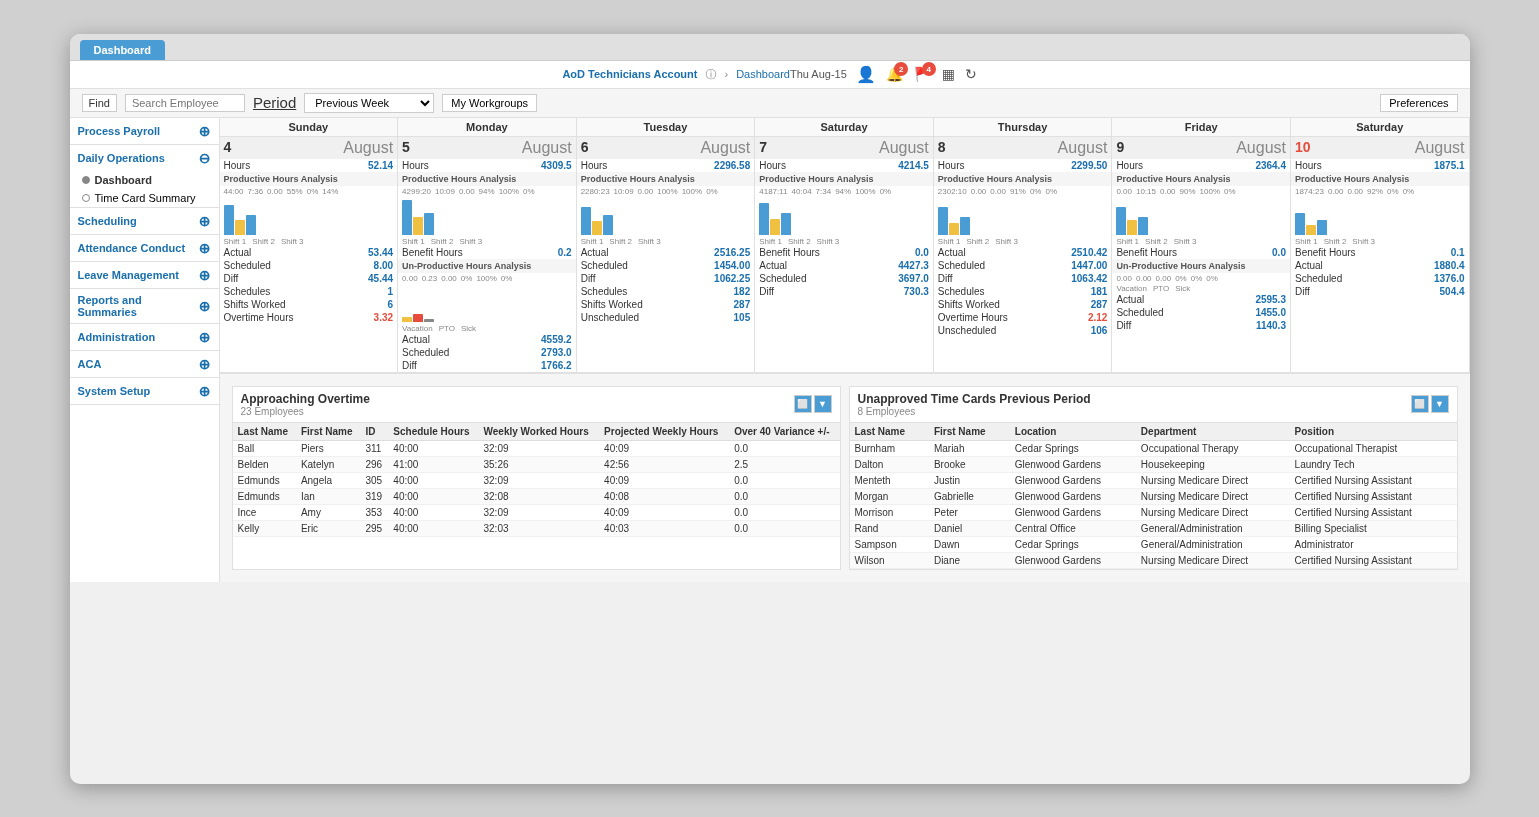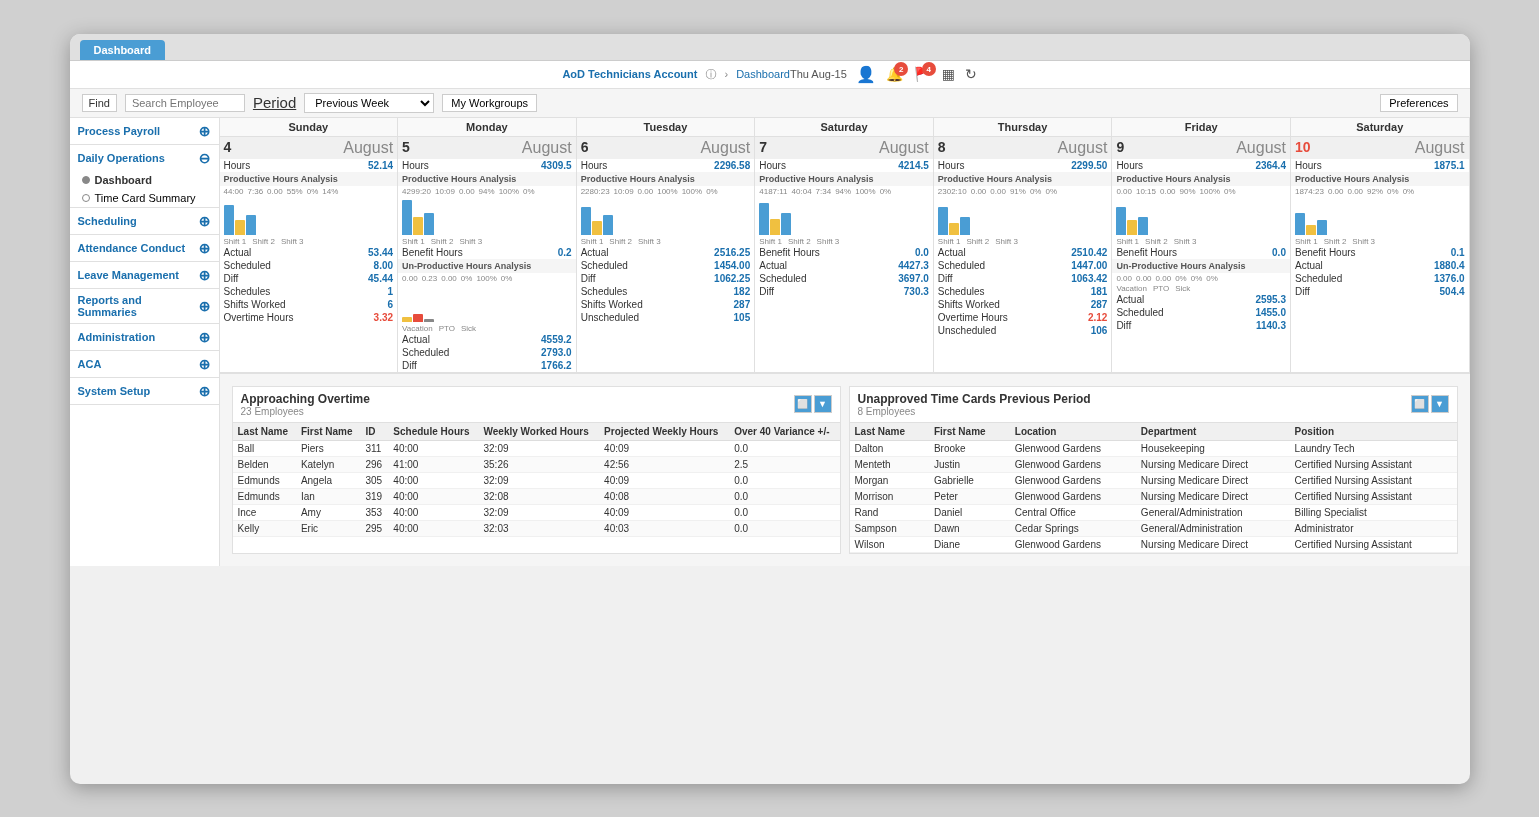--- a/index.html
+++ b/index.html
@@ -958,20 +958,27 @@
                 <tr>
                   <th>Last Name</th>
                   <th>First Name</th>
                   <th>Location</th>
                   <th>Department</th>
                   <th>Position</th>
                 </tr>
               </thead>
               <tbody id="timecards-tbody">
                   <tr>
+                    <td>Burnham</td>
+                    <td>Mariah</td>
+                    <td>Cedar Springs</td>
+                    <td>Occupational Therapy</td>
+                    <td>Occupational Therapist</td>
+                  </tr>
+                  <tr>
                     <td>Dalton</td>
                     <td>Brooke</td>
                     <td>Glenwood Gardens</td>
                     <td>Housekeeping</td>
                     <td>Laundry Tech</td>
                   </tr>
                   <tr>
                     <td>Menteth</td>
                     <td>Justin</td>
                     <td>Glenwood Gardens</td>

